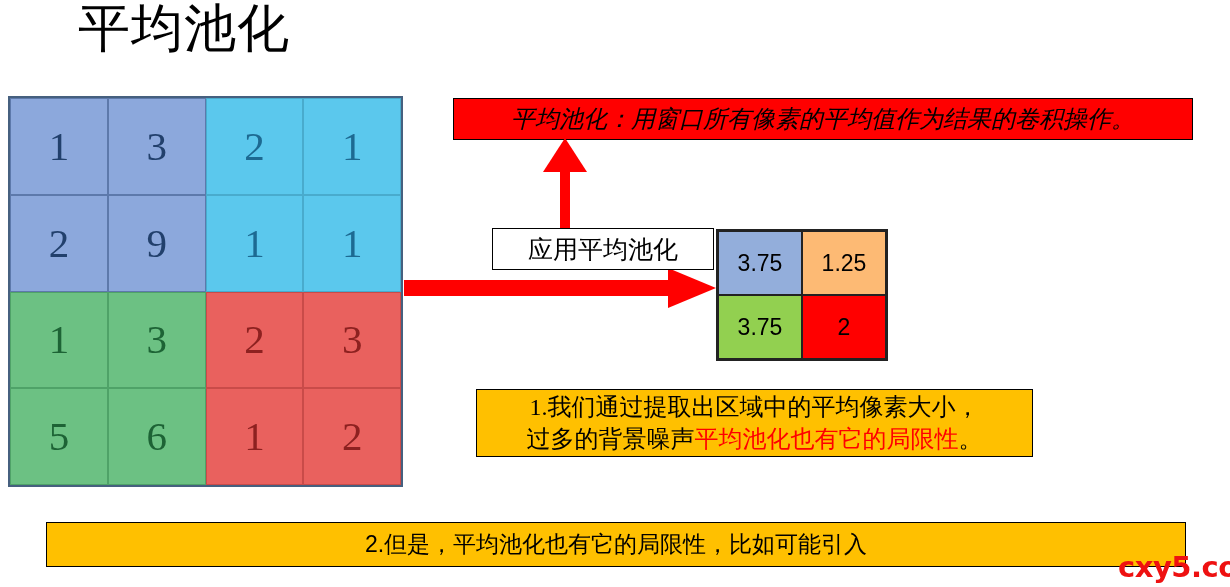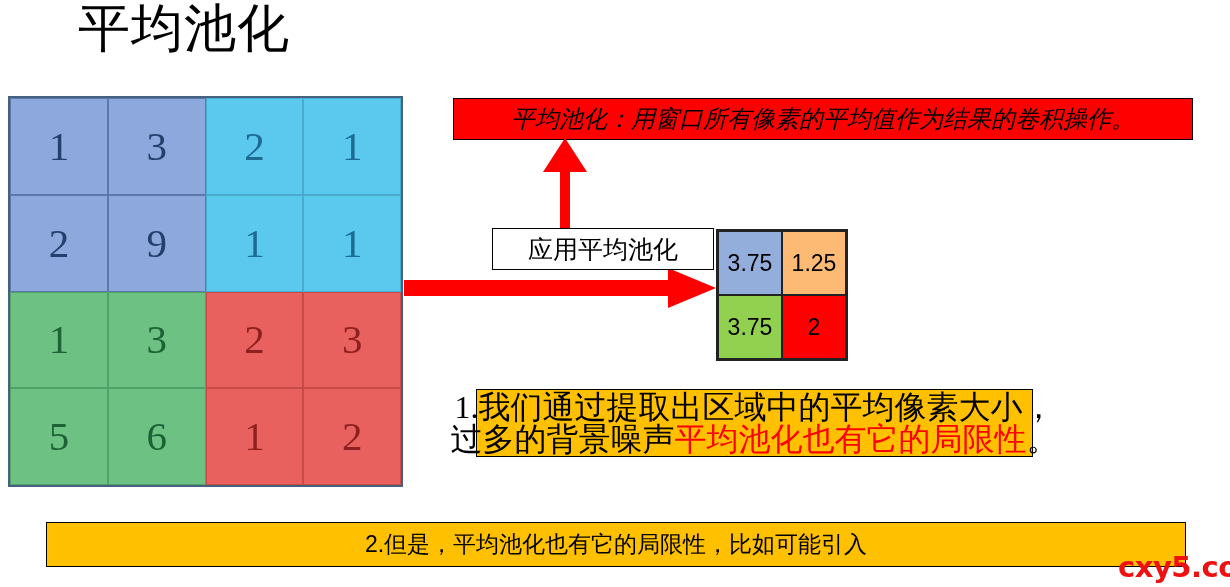--- a/index.html
+++ b/index.html
@@ -56,21 +56,21 @@
   .q-blue   { background: #8ca8dc; color: #22406c; border: 1px solid #5d79ab; }
   .q-cyan   { background: #5bc8ed; color: #1d6a92; border: 1px solid #49abcd; }
   .q-green  { background: #6cc183; color: #1d6335; border: 1px solid #4fa268; }
   .q-red    { background: #e9615e; color: #8d2120; border: 1px solid #c94b49; }
 
   
   #result-matrix {
     position: absolute;
     left: 716px;
     top: 229px;
-    width: 132px;
+    width: 172px;
     height: 132px;
     display: grid;
     grid-template-columns: repeat(2, 1fr);
     grid-template-rows: repeat(2, 1fr);
     box-sizing: border-box;
     border: 2px solid #222222;
   }
   #result-matrix .rcell {
     display: flex;
     align-items: center;
@@ -149,21 +149,21 @@
     width: 557px;
     height: 68px;
     background: #ffc000;
     border: 1px solid #000000;
     box-sizing: border-box;
     display: flex;
     flex-direction: column;
     align-items: center;
     justify-content: center;
     font-family: "Liberation Serif", "DejaVu Serif", serif;
-    font-size: 32px;
+    font-size: 24px;
     line-height: 32px;
     color: #000000;
     white-space: nowrap;
   }
   #note-one .line { display: block; }
   .hl-red { color: #ff0000; }
 
   
   #note-two {
     position: absolute;

